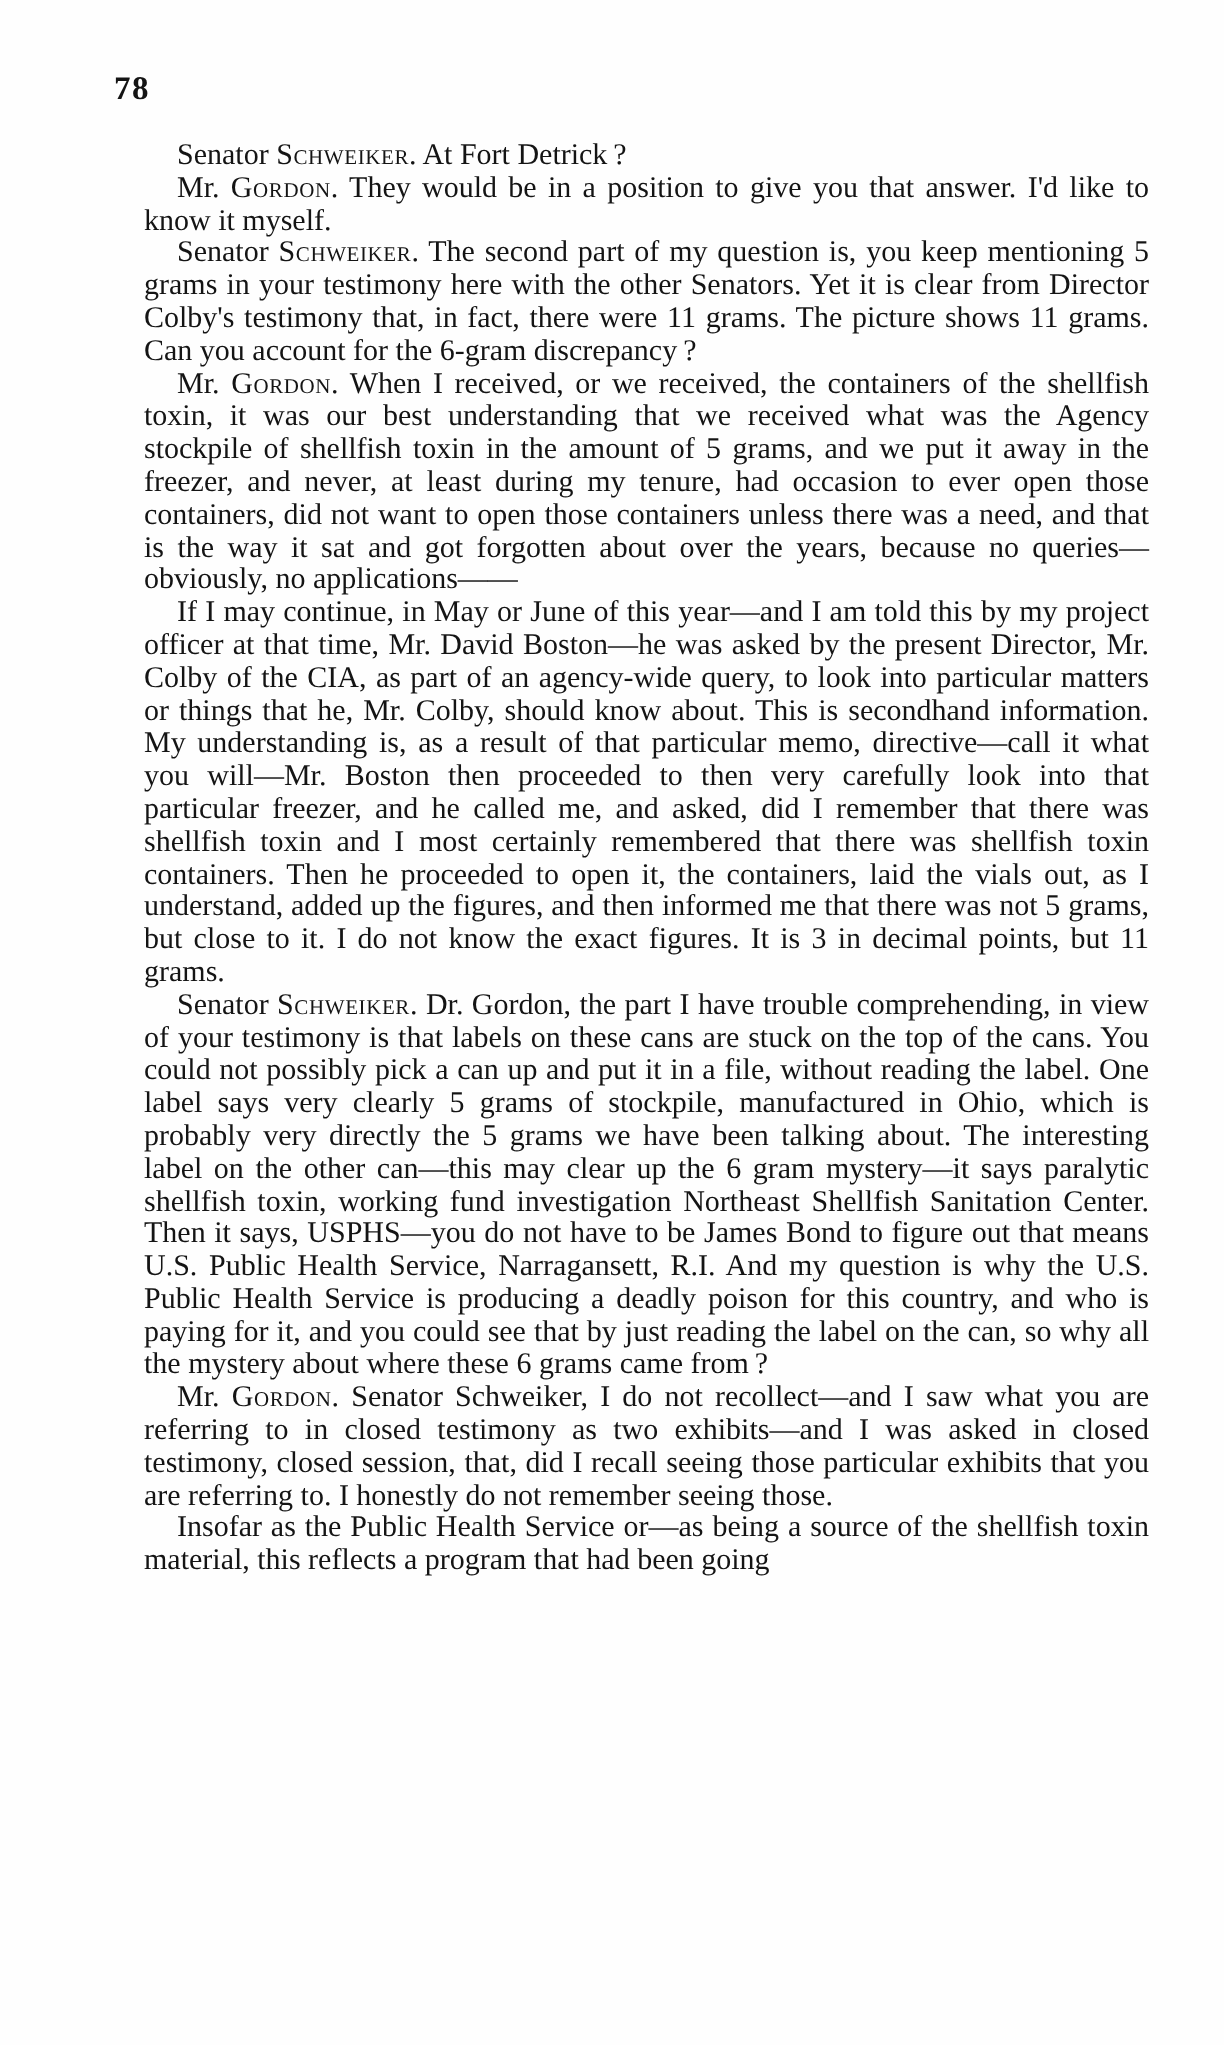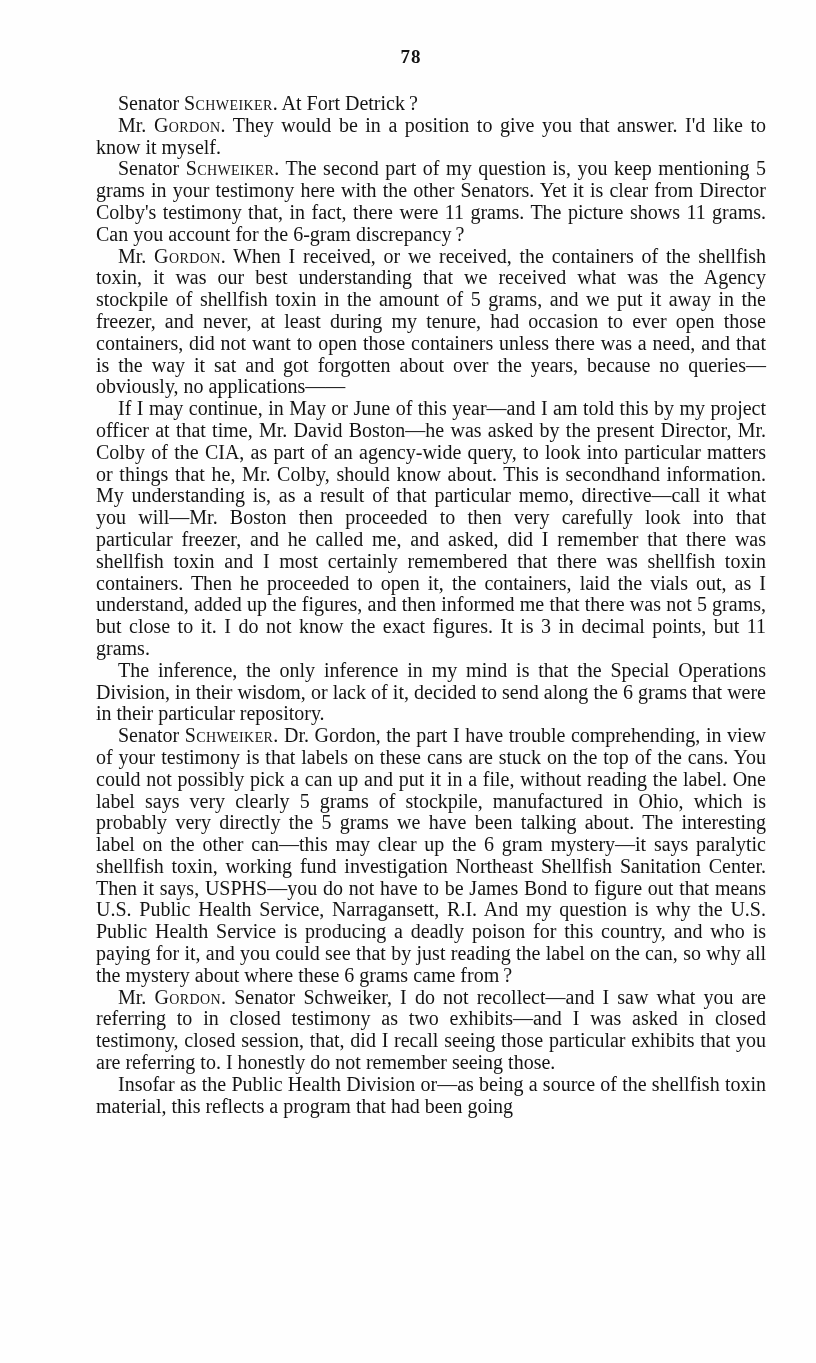--- a/index.html
+++ b/index.html
@@ -14,22 +14,21 @@
     background: #fefefe;
     color: #141414;
     font-family: "Liberation Serif", "DejaVu Serif", serif;
     overflow: hidden;
   }
   .page-number {
     position: absolute;
     top: 46px;
     left: 76px;
     width: 670px;
-    text-align: center;
-    font-size: 19px;
+    font-size: 22px;
     font-weight: bold;
     letter-spacing: 1px;
   }
   .transcript {
     position: absolute;
     top: 93px;
     left: 76px;
     width: 670px;
     font-size: 20px;
     line-height: 21.8px;
@@ -50,18 +49,17 @@
 <body>
 
 <div class="scan-page">
   <div class="page-number">78</div>
   <div class="transcript">
       <p class="para"><span>Senator </span><span class="sc">Schweiker</span>. At Fort Detrick ?</p>
       <p class="para"><span>Mr. </span><span class="sc">Gordon</span>. They would be in a position to give you that answer. I'd like to know it myself.</p>
       <p class="para"><span>Senator </span><span class="sc">Schweiker</span>. The second part of my question is, you keep mentioning 5 grams in your testimony here with the other Senators. Yet it is clear from Director Colby's testimony that, in fact, there were 11 grams. The picture shows 11 grams. Can you account for the 6-gram discrepancy ?</p>
       <p class="para"><span>Mr. </span><span class="sc">Gordon</span>. When I received, or we received, the containers of the shellfish toxin, it was our best understanding that we received what was the Agency stockpile of shellfish toxin in the amount of 5 grams, and we put it away in the freezer, and never, at least during my tenure, had occasion to ever open those containers, did not want to open those containers unless there was a need, and that is the way it sat and got forgotten about over the years, because no queries—obviously, no applications——</p>
       <p class="para">If I may continue, in May or June of this year—and I am told this by my project officer at that time, Mr. David Boston—he was asked by the present Director, Mr. Colby of the CIA, as part of an agency-wide query, to look into particular matters or things that he, Mr. Colby, should know about. This is secondhand information. My understanding is, as a result of that particular memo, directive—call it what you will—Mr. Boston then proceeded to then very carefully look into that particular freezer, and he called me, and asked, did I remember that there was shellfish toxin and I most certainly remembered that there was shellfish toxin containers. Then he proceeded to open it, the containers, laid the vials out, as I understand, added up the figures, and then informed me that there was not 5 grams, but close to it. I do not know the exact figures. It is 3 in decimal points, but 11 grams.</p>
-      <p class="para">The inference, the only inference in my mind is that the Special Operations Division, in their wisdom, or lack of it, decided to send along the 6 grams that were in their particular repository.</p>
       <p class="para"><span>Senator </span><span class="sc">Schweiker</span>. Dr. Gordon, the part I have trouble comprehending, in view of your testimony is that labels on these cans are stuck on the top of the cans. You could not possibly pick a can up and put it in a file, without reading the label. One label says very clearly 5 grams of stockpile, manufactured in Ohio, which is probably very directly the 5 grams we have been talking about. The interesting label on the other can—this may clear up the 6 gram mystery—it says paralytic shellfish toxin, working fund investigation Northeast Shellfish Sanitation Center. Then it says, USPHS—you do not have to be James Bond to figure out that means U.S. Public Health Service, Narragansett, R.I. And my question is why the U.S. Public Health Service is producing a deadly poison for this country, and who is paying for it, and you could see that by just reading the label on the can, so why all the mystery about where these 6 grams came from ?</p>
       <p class="para"><span>Mr. </span><span class="sc">Gordon</span>. Senator Schweiker, I do not recollect—and I saw what you are referring to in closed testimony as two exhibits—and I was asked in closed testimony, closed session, that, did I recall seeing those particular exhibits that you are referring to. I honestly do not remember seeing those.</p>
-      <p class="para">Insofar as the Public Health Division or—as being a source of the shellfish toxin material, this reflects a program that had been going</p>
+      <p class="para">Insofar as the Public Health Service or—as being a source of the shellfish toxin material, this reflects a program that had been going</p>
     </div>
 </div>
 
 </body></html>

